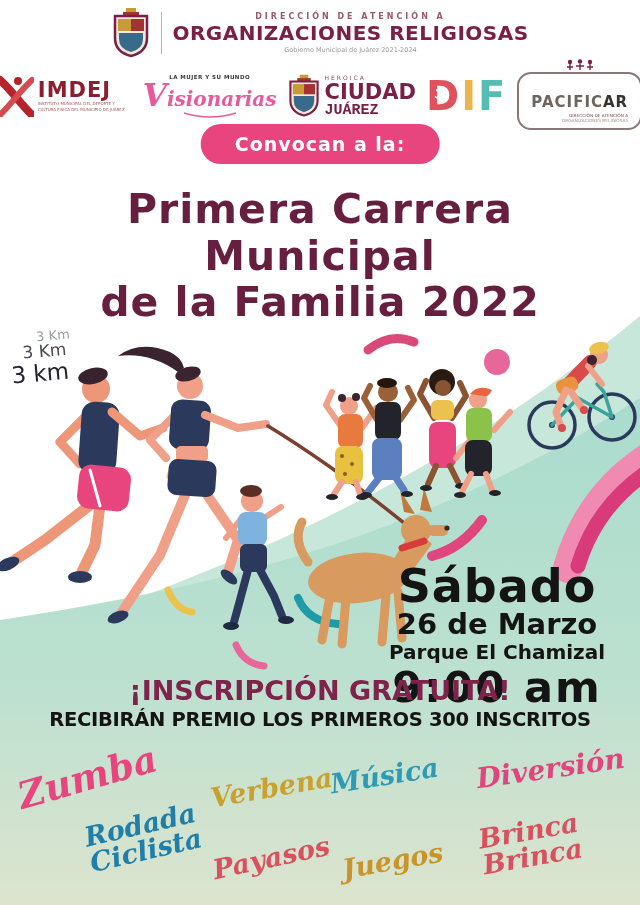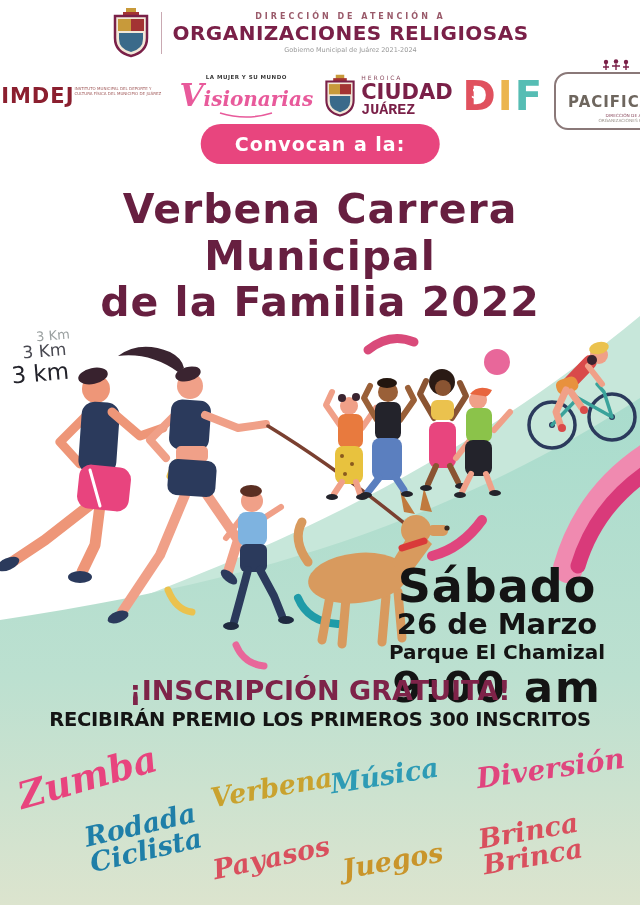--- a/index.html
+++ b/index.html
@@ -9,21 +9,21 @@
   
   .hdr{top:8px;left:0;right:0;display:flex;justify-content:center;align-items:center;gap:10px;}
   .hdr-divider{width:1px;height:42px;background:#C9A9B2;}
   .hdr-text{text-align:center;}
   .hdr-eyebrow{font-size:8px;letter-spacing:3px;color:#9A5A6A;font-weight:700;}
   .hdr-title{font-size:20px;font-weight:800;color:#7A2048;letter-spacing:.5px;}
   .hdr-sub{font-size:6.5px;color:#999;margin-top:1px;}
   
   .logos{top:62px;left:0;right:0;display:flex;justify-content:center;align-items:center;gap:10px;}
   .logo{display:flex;align-items:center;gap:4px;}
-  .imdej-col{display:flex;flex-direction:row;justify-content:flex-end;}
+  .imdej-col{display:flex;flex-direction:column;justify-content:flex-end;}
   .imdej-name{font-size:21px;font-weight:800;color:#8B1F2F;letter-spacing:1px;line-height:1;}
   .imdej-sub{font-size:4px;color:#A05A5A;width:95px;line-height:1.3;text-transform:uppercase;}
   .vis{display:flex;flex-direction:column;align-items:center;}
   .vis-eyebrow{font-size:5.5px;font-weight:700;color:#3A3A3A;letter-spacing:.5px;}
   .vis-name{display:block;font-family:"DejaVu Serif",serif;font-style:italic;font-weight:700;
     color:#E85A9B;font-size:20px;line-height:1;}
   .vis-name::first-letter{font-size:31px;}
   .cj{display:flex;flex-direction:column;line-height:1;}
   .cj-eyebrow{font-size:6px;letter-spacing:2px;color:#8A4A5E;margin-bottom:1px;}
   .cj-l1{font-size:21px;font-weight:700;color:#7A2048;}
@@ -293,21 +293,21 @@
         <span class="pac-light">PACIFIC</span><span class="pac-bold">AR</span>
         <div class="pac-sub1">DIRECCIÓN DE ATENCIÓN A</div>
         <div class="pac-sub2">ORGANIZACIONES RELIGIOSAS</div>
       </div>
     </div>
   </div>
 
   <div class="layer pill">Convocan a la:</div>
 
   <div class="layer title">
-    <div>Verbena Carrera</div>
+    <div>Primera Carrera</div>
     <div>Municipal</div>
     <div>de la Familia 2022</div>
   </div>
 
   <div class="layer kms">
     <div class="k1">3 Km</div>
     <div class="k2">3 Km</div>
     <div class="k3">3 km</div>
   </div>
 

